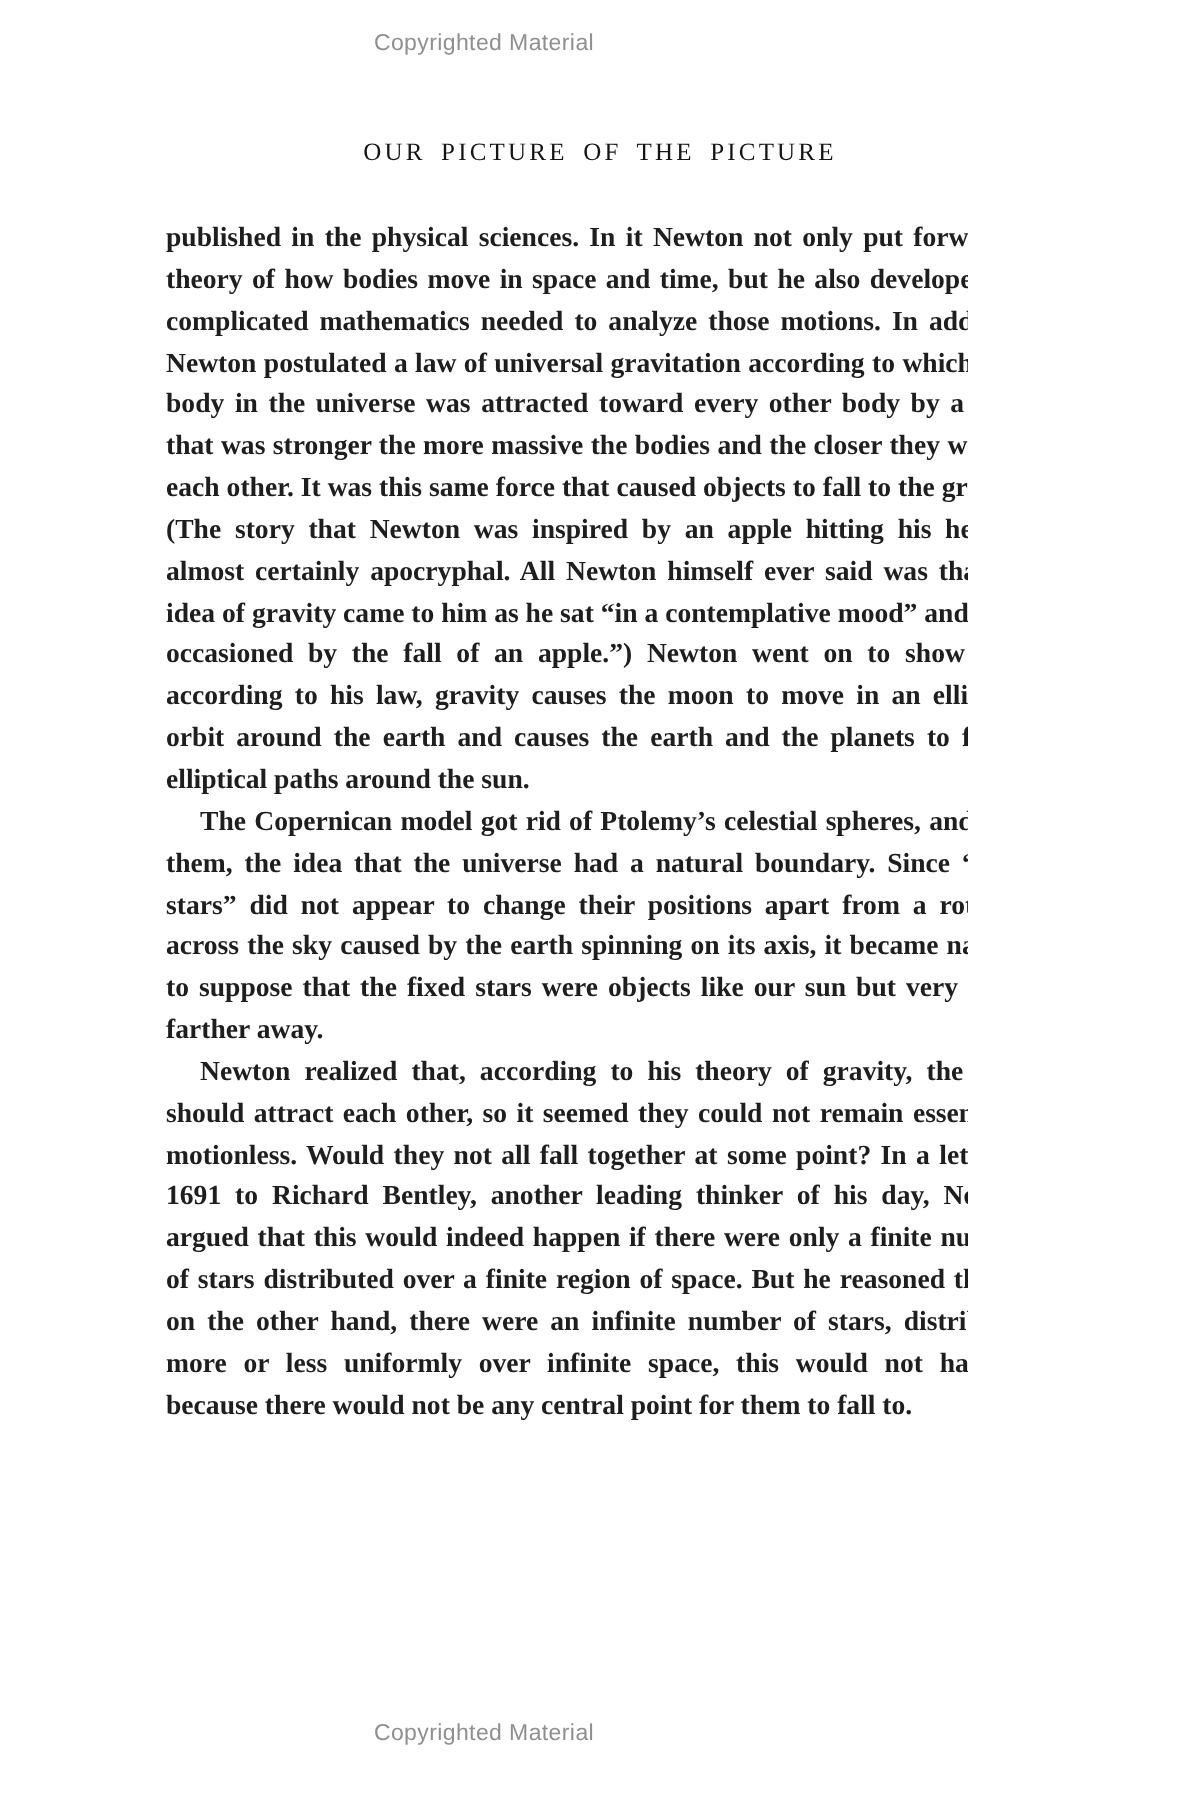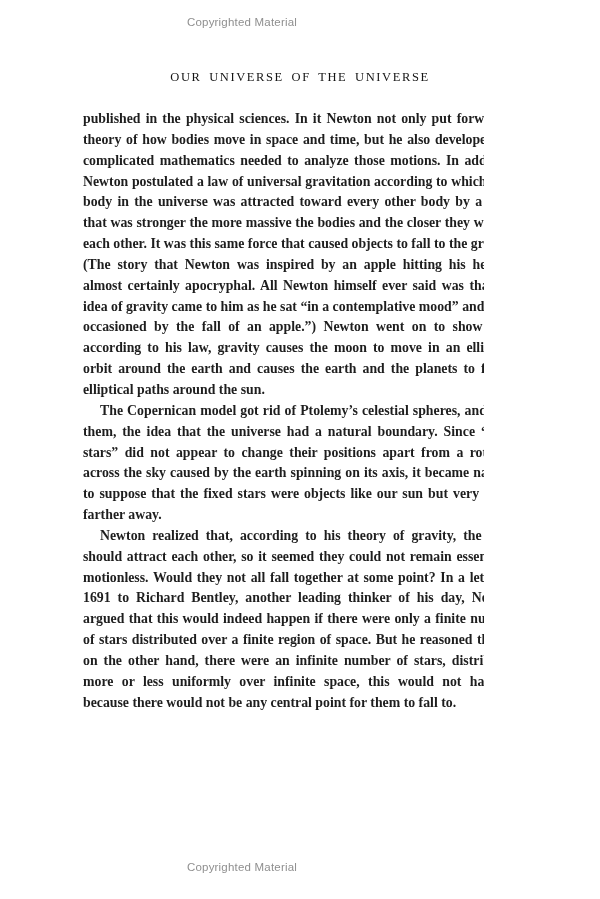--- a/index.html
+++ b/index.html
@@ -65,21 +65,21 @@
   .body-text p.no-indent { text-indent: 0; }
 </style>
 </head>
 <body>
 
 <div class="page">
 
   <div class="copyright top">Copyrighted Material</div>
 
   <div class="running-header">
-    <span class="header-title">OUR UNIVERSE OF THE UNIVERSE</span>
+    <span class="header-title">OUR PICTURE OF THE PICTURE</span>
     <span class="page-number">5</span>
   </div>
 
   <div class="body-text">
     <p class="no-indent">published in the physical sciences. In it Newton not only put forward a theory of how bodies move in space and time, but he also developed the complicated mathematics needed to analyze those motions. In addition, Newton postulated a law of universal gravitation according to which each body in the universe was attracted toward every other body by a force that was stronger the more massive the bodies and the closer they were to each other. It was this same force that caused objects to fall to the ground. (The story that Newton was inspired by an apple hitting his head is almost certainly apocryphal. All Newton himself ever said was that the idea of gravity came to him as he sat “in a contemplative mood” and “was occasioned by the fall of an apple.”) Newton went on to show that, according to his law, gravity causes the moon to move in an elliptical orbit around the earth and causes the earth and the planets to follow elliptical paths around the sun.</p>
     <p>The Copernican model got rid of Ptolemy’s celestial spheres, and with them, the idea that the universe had a natural boundary. Since “fixed stars” did not appear to change their positions apart from a rotation across the sky caused by the earth spinning on its axis, it became natural to suppose that the fixed stars were objects like our sun but very much farther away.</p>
     <p>Newton realized that, according to his theory of gravity, the stars should attract each other, so it seemed they could not remain essentially motionless. Would they not all fall together at some point? In a letter in 1691 to Richard Bentley, another leading thinker of his day, Newton argued that this would indeed happen if there were only a finite number of stars distributed over a finite region of space. But he reasoned that if, on the other hand, there were an infinite number of stars, distributed more or less uniformly over infinite space, this would not happen, because there would not be any central point for them to fall to.</p>
   </div>
 
   <div class="copyright bottom">Copyrighted Material</div>

